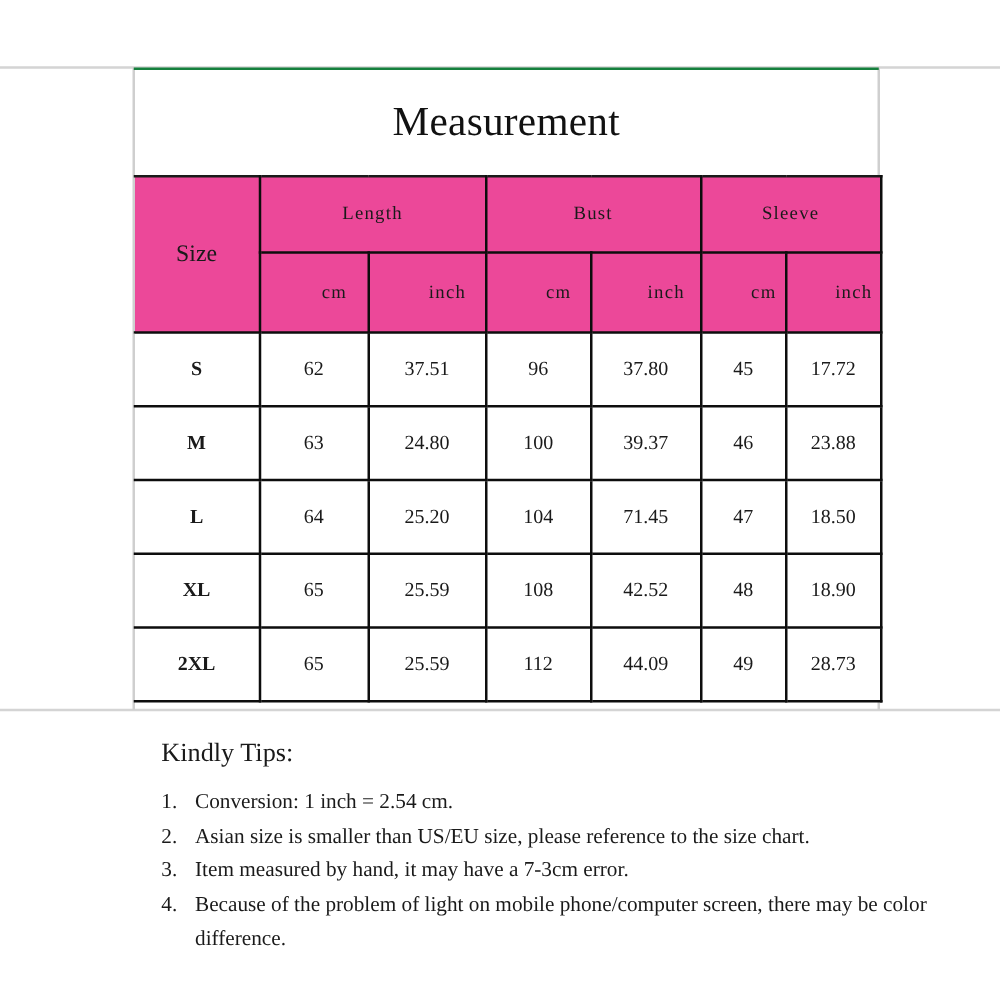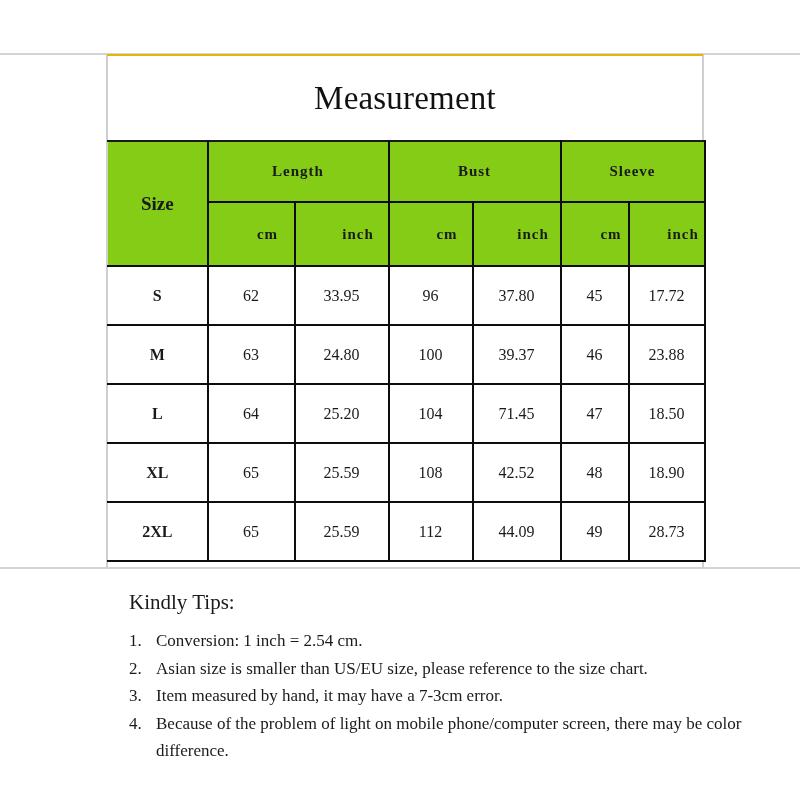--- a/index.html
+++ b/index.html
@@ -7,35 +7,35 @@
       width: 800px; height: 800px; position: relative; background: #ffffff;
       font-family: "Liberation Serif", "DejaVu Serif", serif; color: #1a1a1a; overflow: hidden;
     }
     .hline-top { position: absolute; left: 0; top: 53px; width: 800px; height: 2px; background: #d4d4d4; }
     .hline-bottom { position: absolute; left: 0; top: 567px; width: 800px; height: 2px; background: #d4d4d4; }
     .vline-left { position: absolute; left: 106px; top: 54px; width: 2px; height: 514px; background: #cfcfcf; }
     .vline-right { position: absolute; left: 702px; top: 54px; width: 2px; height: 514px; background: #cfcfcf; }
 
     .title-box {
       position: absolute; left: 107px; top: 54px; width: 596px; height: 86px;
-      border-top: 2px solid #eab308; box-sizing: border-box;
+      border-top: 2px solid #15803d; box-sizing: border-box;
       display: flex; align-items: center; justify-content: center;
     }
     .title-box span { font-size: 33px; letter-spacing: 0.2px; color: #111; }
 
     table.chart {
       position: absolute; left: 107px; top: 140px; width: 597px;
       border-collapse: collapse; table-layout: fixed;
     }
     table.chart td, table.chart th {
       border: 2.5px solid #0d0d0d; text-align: center; padding: 0; font-weight: normal;
     }
     table.chart tr.head-1 th { height: 59px; }
     table.chart tr.head-2 th { height: 62px; }
-    table.chart th { background: #84cc16; font-weight: bold; font-size: 15px; letter-spacing: 1px; }
+    table.chart th { background: #ec4899; font-weight: normal; font-size: 15px; letter-spacing: 1px; }
     table.chart th.size-h { font-size: 19px; letter-spacing: 0; }
     table.chart th.sub { font-size: 15px; padding-left: 33px; }
     table.chart tbody td { height: 57px; font-size: 16px; background: #ffffff; }
     table.chart tbody td.size-cell { font-weight: bold; font-size: 16px; }
     table.chart tr:first-child th { border-top: 2.5px solid #1a1a1a; }
     table.chart th:first-child, table.chart td:first-child { border-left-color: #cfcfcf; border-left-width: 1px; }
 
     .tips { position: absolute; left: 93px; top: 590px; width: 680px; margin-left: 36px; }
     .tips-title { font-size: 21px; margin: 0 0 12px 0; color: #1a1a1a; }
     .tips ol { margin: 0; padding: 0; list-style: none; }
@@ -78,21 +78,21 @@
       <th class="sub">cm</th>
       <th class="sub">inch</th>
       <th class="sub">cm</th>
       <th class="sub">inch</th>
     </tr>
   </thead>
   <tbody>
     <tr>
       <td class="size-cell">S</td>
       <td>62</td>
-      <td>33.95</td>
+      <td>37.51</td>
       <td>96</td>
       <td>37.80</td>
       <td>45</td>
       <td>17.72</td>
     </tr>
     <tr>
       <td class="size-cell">M</td>
       <td>63</td>
       <td>24.80</td>
       <td>100</td>

